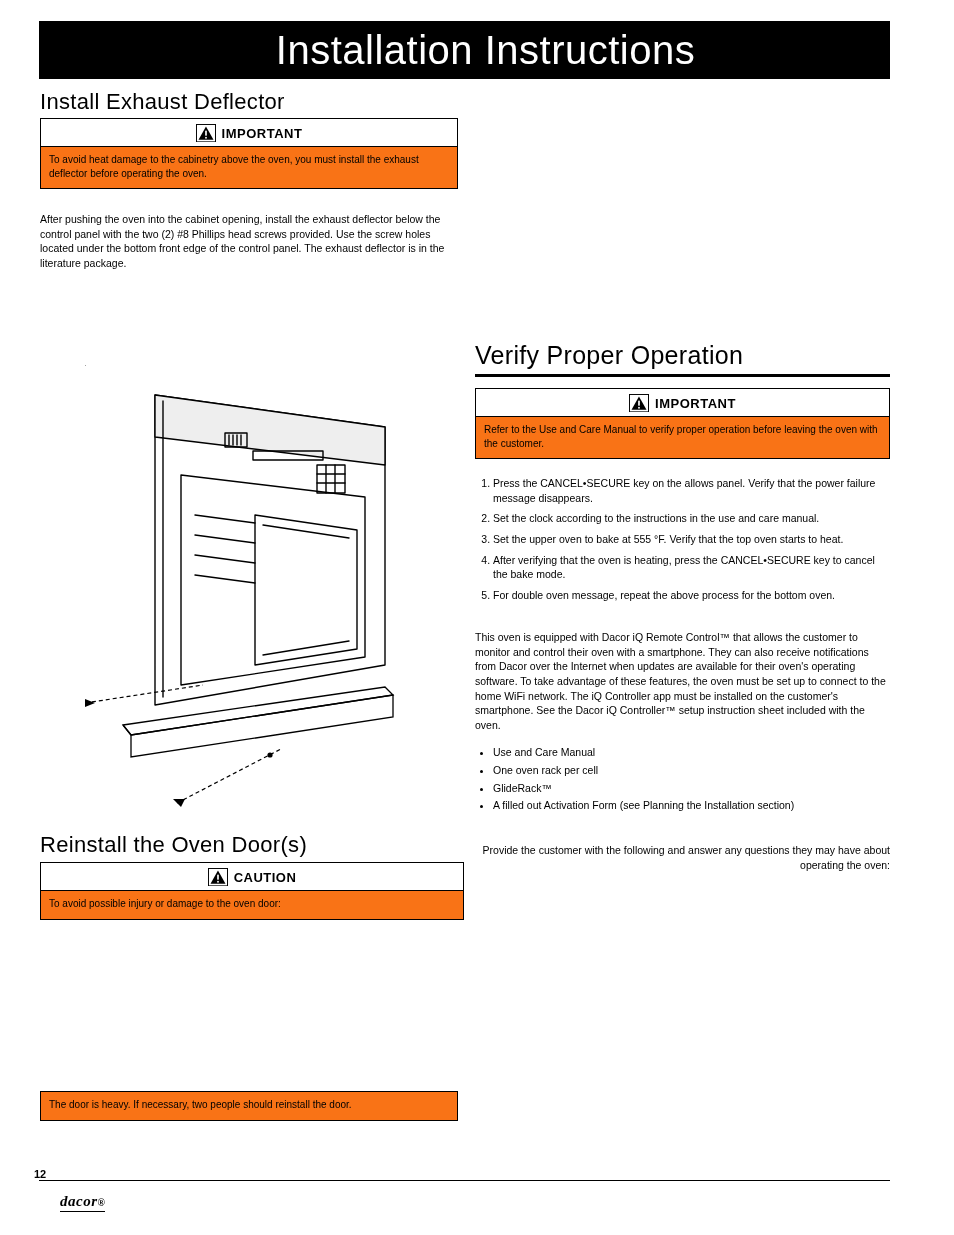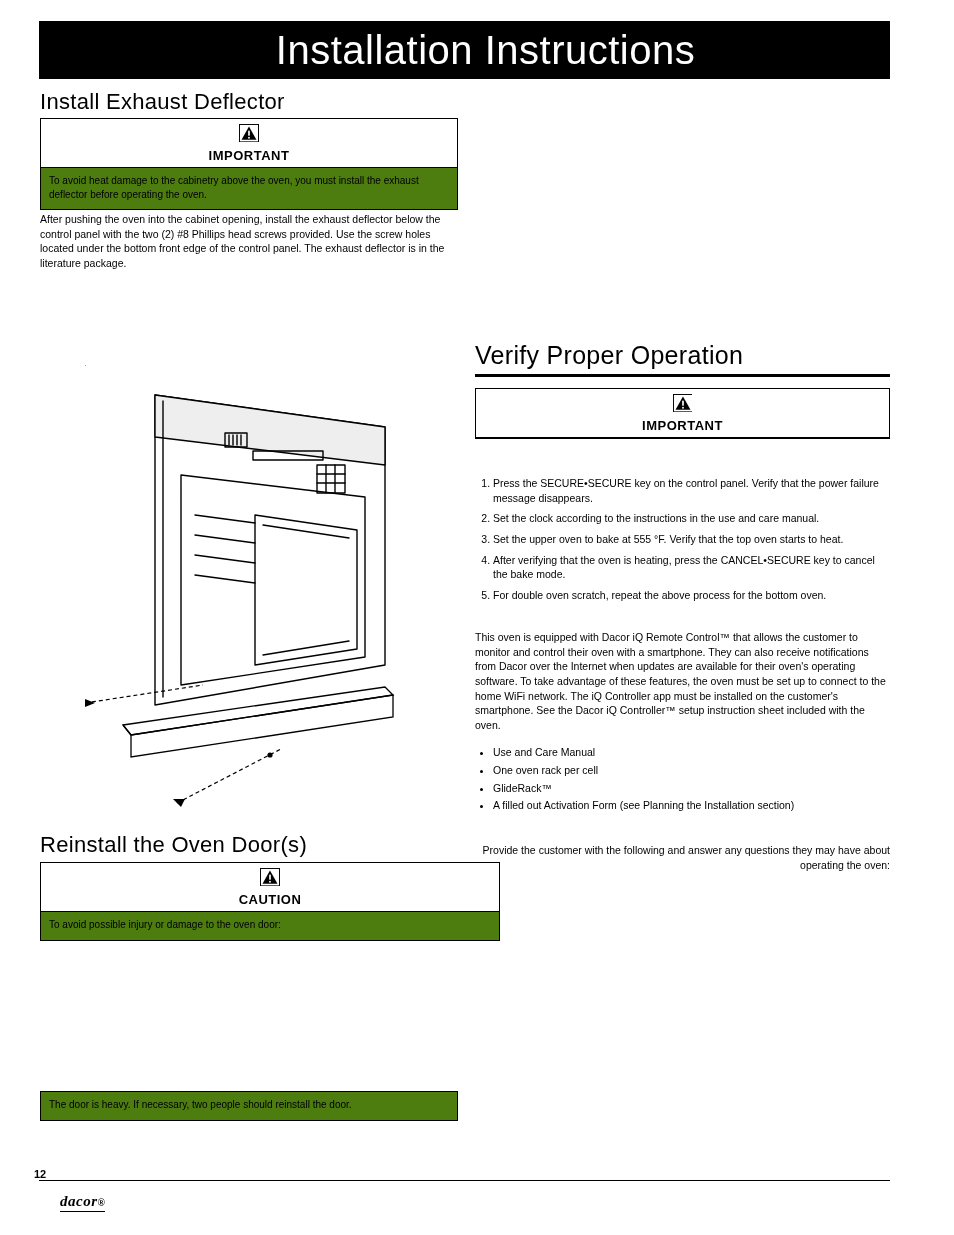--- a/index.html
+++ b/index.html
@@ -65,35 +65,34 @@
     font-size: 13px;
     font-weight: 700;
     letter-spacing: 0.5px;
     display: flex;
     justify-content: center;
     align-items: center;
     gap: 6px;
     padding: 5px 0 4px;
     border-bottom: 1px solid #000;
     font-family: "Helvetica Neue", Arial, sans-serif;
-    flex-direction: column;
   }
   .callout .co-body {
-    background: #4d7c0f;
+    background: #f97316;
     font-size: 10px;
     line-height: 1.35;
     padding: 6px 8px 8px;
     font-family: "Helvetica Neue", Arial, sans-serif;
   }
   .callout .co-body ul { margin: 6px 0 0 14px; padding:0; }
   .callout .co-body li { margin-bottom: 4px; }
 
   
   #co-important1 { left:40px;  top:118px; width:418px; }
-  #co-caution    { left:40px;  top:862px; width:460px; }
+  #co-caution    { left:40px;  top:862px; width:424px; }
   #co-warning    { left:40px;  top:1091px; width:418px; }
   #co-important2 { left:475px; top:388px; width:415px; }
 
   
   .tri { width:20px; height:18px; flex:0 0 auto; }
   .tri svg { display:block; }
 
   
   .body-text {
     position: absolute;
@@ -254,29 +253,30 @@
     <span class="tri">
       <svg viewBox="0 0 24 22">
           <rect x="0.5" y="0.5" width="23" height="21" fill="none" stroke="#000" stroke-width="1.3"></rect>
           <polygon points="12,3 21,19 3,19" fill="#000"></polygon>
           <rect x="11" y="8" width="2" height="6" fill="#fff"></rect>
           <rect x="11" y="15.5" width="2" height="2" fill="#fff"></rect>
         </svg>
     </span>
     <span>IMPORTANT</span>
   </div>
+  <div class="co-body">Refer to the Use and Care Manual to verify proper operation before leaving the oven with the customer.</div>
 </div>
 
 <div id="txt-verify1" class="body-text">
   <ol>
-    <li>Press the SECURE•SECURE key on the control panel. Verify that the power failure message disappears.</li>
+    <li>Press the CANCEL•SECURE key on the allows panel. Verify that the power failure message disappears.</li>
     <li>Set the clock according to the instructions in the use and care manual.</li>
     <li>Set the upper oven to bake at 555 °F. Verify that the top oven starts to heat.</li>
     <li>After verifying that the oven is heating, press the CANCEL•SECURE key to cancel the bake mode.</li>
-    <li>For double oven scratch, repeat the above process for the bottom oven.</li>
+    <li>For double oven message, repeat the above process for the bottom oven.</li>
   </ol>
 </div>
 
 <div id="txt-verify2" class="body-text">This oven is equipped with Dacor iQ Remote Control™ that allows the customer to monitor and control their oven with a smartphone. They can also receive notifications from Dacor over the Internet when updates are available for their oven's operating software. To take advantage of these features, the oven must be set up to connect to the home WiFi network. The iQ Controller app must be installed on the customer's smartphone. See the Dacor iQ Controller™ setup instruction sheet included with the oven.</div>
 
 <div id="verify-bullets">
   <ul>
     <li>Use and Care Manual</li>
     <li>One oven rack per cell</li>
     <li>GlideRack™</li>

